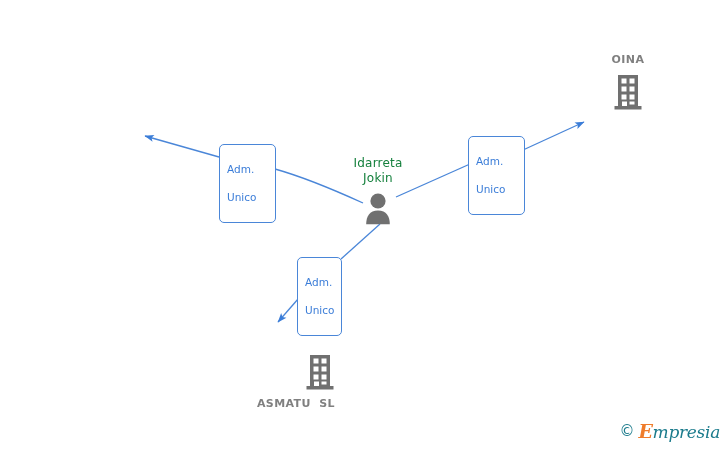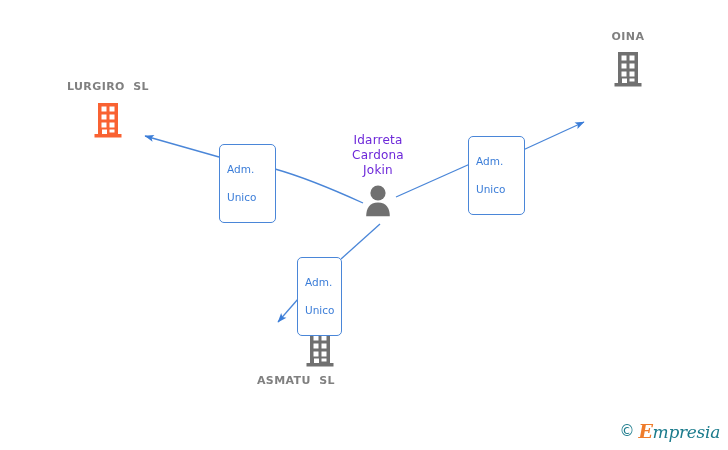--- a/index.html
+++ b/index.html
@@ -20,38 +20,39 @@
   svg.edges {
     position: absolute;
     left: 0;
     top: 0;
     width: 728px;
     height: 450px;
   }
   .node {
     position: absolute;
     text-align: center;
+    margin-top: 23px;
   }
   .node-label {
     color: #808080;
     font-size: 11px;
     font-family: "DejaVu Sans", sans-serif;
     letter-spacing: 0.2px;
     line-height: 13px;
     white-space: pre;
   }
   .node-label.company {
     font-weight: bold;
     letter-spacing: 0.4px;
   }
   .node-label.person {
     font-weight: normal;
     font-size: 12px;
     line-height: 15px;
-    color: #6d28d9;
+    color: #15803d;
     text-align: center;
   }
   .icon-wrap {
     display: block;
     line-height: 0;
   }
   .edge-label {
     position: absolute;
     border: 1.4px solid #4a86d8;
     border-radius: 5px;
@@ -106,37 +107,20 @@
     <path d="M 363,203 C 330,188 300,176 275,169" fill="none" stroke="#4a86d8" stroke-width="1.3"></path>
     <path d="M 219,157 L 145,136" fill="none" stroke="#4a86d8" stroke-width="1.3" marker-end="url(#arrowblue)"></path>
 
     <path d="M 396,197 L 470,164" fill="none" stroke="#4a86d8" stroke-width="1.3"></path>
     <path d="M 523,150 L 584,122" fill="none" stroke="#4a86d8" stroke-width="1.3" marker-end="url(#arrowblue)"></path>
 
     <path d="M 380,224 L 341,259" fill="none" stroke="#4a86d8" stroke-width="1.3"></path>
     <path d="M 305,291 L 278,322" fill="none" stroke="#4a86d8" stroke-width="1.3" marker-end="url(#arrowblue)"></path>
   </svg>
 
-  <div class="node" style="left:38px; top:80px; width:140px;">
-    <div class="node-label company">LURGIRO  SL</div>
-    <span class="icon-wrap">
-      <svg width="30" height="38" viewBox="0 0 30 38" style="margin-top:8px;">
-        <rect x="5" y="2" width="20" height="31" fill="#f96232"></rect>
-        <rect x="1.5" y="33" width="27" height="3.5" fill="#f96232"></rect>
-        <rect x="8.5" y="5.5" width="5" height="5" fill="#ffffff"></rect>
-        <rect x="16.5" y="5.5" width="5" height="5" fill="#ffffff"></rect>
-        <rect x="8.5" y="13.5" width="5" height="5" fill="#ffffff"></rect>
-        <rect x="16.5" y="13.5" width="5" height="5" fill="#ffffff"></rect>
-        <rect x="8.5" y="21.5" width="5" height="5" fill="#ffffff"></rect>
-        <rect x="16.5" y="21.5" width="5" height="5" fill="#ffffff"></rect>
-        <rect x="9" y="28.5" width="5" height="4.5" fill="#ffffff"></rect>
-        <rect x="16.5" y="28.5" width="5" height="3" fill="#ffffff"></rect>
-      </svg>
-    </span>
-  </div>
 
   <div class="node" style="left:558px; top:30px; width:140px;">
     <div class="node-label company">OINA</div>
     <span class="icon-wrap">
       <svg width="30" height="38" viewBox="0 0 30 38" style="margin-top:7px;">
         <rect x="5" y="2" width="20" height="31" fill="#707070"></rect>
         <rect x="1.5" y="33" width="27" height="3.5" fill="#707070"></rect>
         <rect x="8.5" y="5.5" width="5" height="5" fill="#ffffff"></rect>
         <rect x="16.5" y="5.5" width="5" height="5" fill="#ffffff"></rect>
         <rect x="8.5" y="13.5" width="5" height="5" fill="#ffffff"></rect>
@@ -162,21 +146,20 @@
         <rect x="16.5" y="21.5" width="5" height="5" fill="#ffffff"></rect>
         <rect x="9" y="28.5" width="5" height="4.5" fill="#ffffff"></rect>
         <rect x="16.5" y="28.5" width="5" height="3" fill="#ffffff"></rect>
       </svg>
     </span>
     <div class="node-label company" style="margin-top:6px;">ASMATU  SL</div>
   </div>
 
   <div class="node" style="left:308px; top:133px; width:140px;">
     <div class="node-label person">Idarreta</div>
-    <div class="node-label person">Cardona</div>
     <div class="node-label person">Jokin</div>
     <span class="icon-wrap">
       <svg width="34" height="36" viewBox="0 0 34 36" style="margin-top:5px;">
         <circle cx="17" cy="10" r="7.6" fill="#707070"></circle>
         <path d="M17,19.5 C8.5,19.5 5.2,25.6 5.2,33.2 L28.8,33.2 C28.8,25.6 25.5,19.5 17,19.5 Z" fill="#707070"></path>
       </svg>
     </span>
   </div>
 
   <div class="edge-label" style="left:219px; top:144px; width:57px;">

